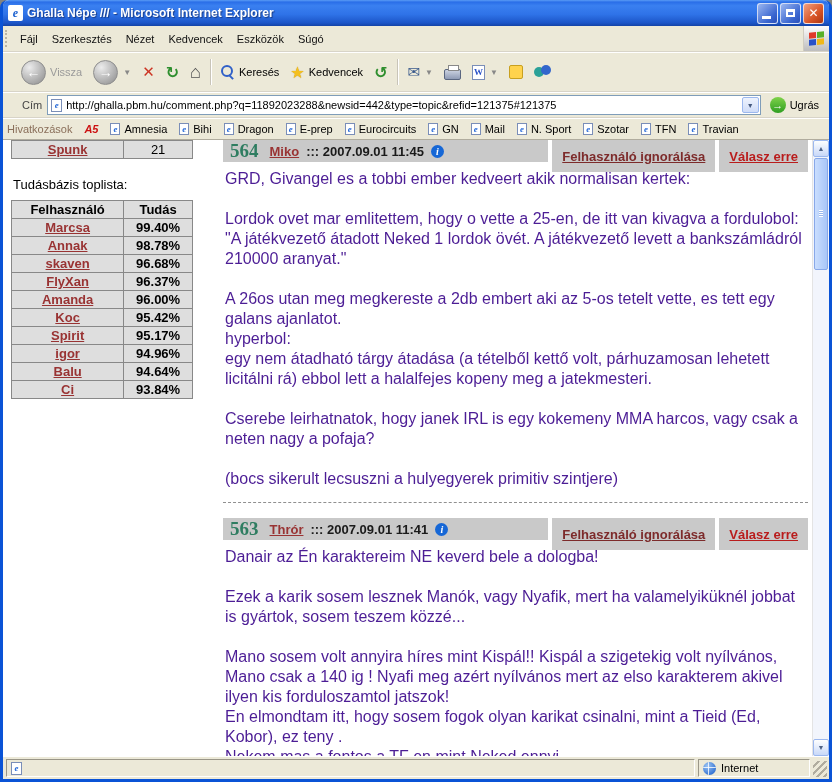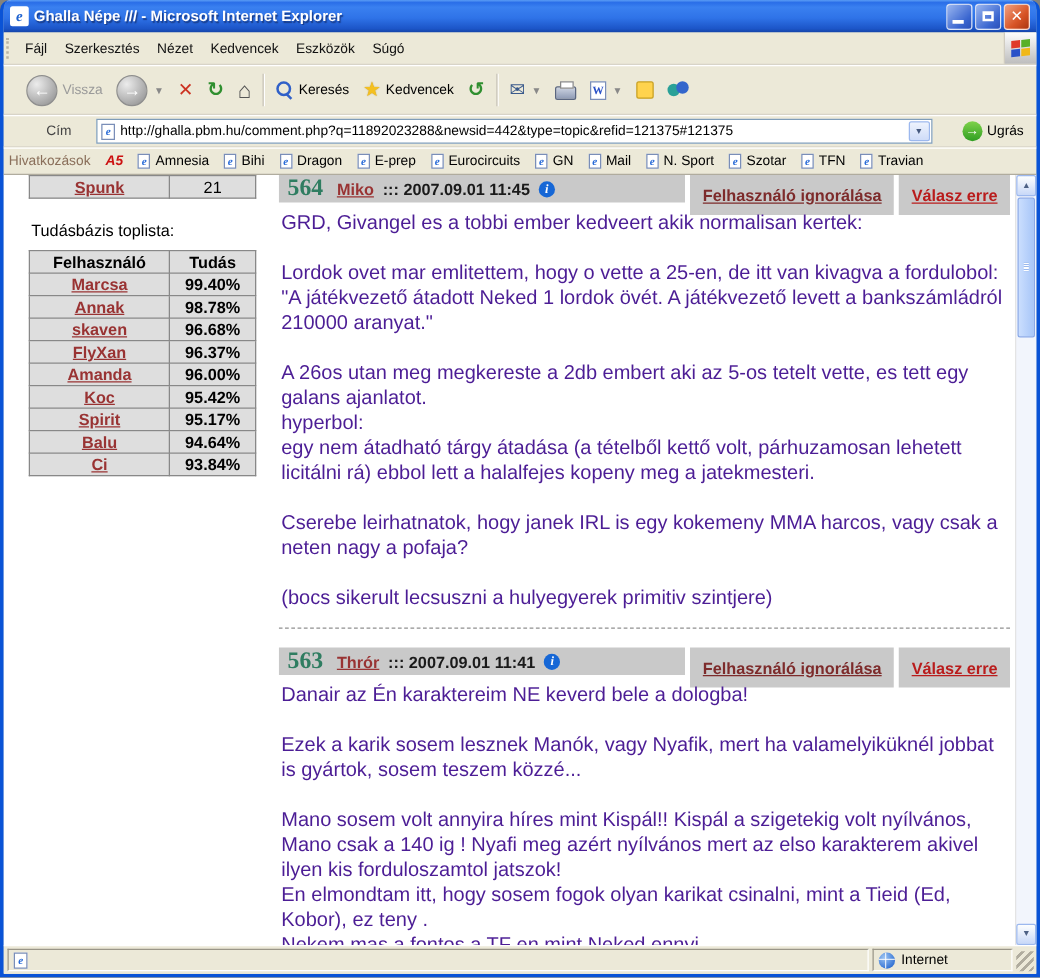--- a/index.html
+++ b/index.html
@@ -62,21 +62,21 @@
     background:#fff; border:1px solid #888; }
   .icon-wdoc { width:13px; height:15px; background:#fff; border:1px solid #7a8eb8; color:#2a52c8;
     font:bold 9px "Liberation Serif",serif; display:flex; align-items:center; justify-content:center; }
   .icon-note { width:14px; height:14px; background:#ffd34d; border:1px solid #c8a020; border-radius:2px; }
   .icon-msgr { width:17px; height:14px; position:relative; display:inline-block; }
   .icon-msgr::before { content:""; position:absolute; left:0; top:2px; width:10px; height:10px; border-radius:50%; background:#2aa198; }
   .icon-msgr::after { content:""; position:absolute; right:0; top:0; width:10px; height:10px; border-radius:50%; background:#3366cc; }
 
   
   .addressbar { height:26px; flex:none; display:flex; align-items:center; background:#ECE9D8;
-    border-top:1px solid #fff; border-bottom:1px solid #d8d4c8; padding:0 4px; gap:18px; font-size:11px; }
+    border-top:1px solid #fff; border-bottom:1px solid #d8d4c8; padding:0 4px; gap:3px; font-size:11px; }
   .addr-label { color:#444; padding:0 2px; }
   .addr-field { flex:1; height:20px; background:#fff; border:1px solid #7f9db9; display:flex;
     align-items:center; padding:1px 1px 1px 3px; gap:4px; min-width:0; }
   .fav { width:11px; height:13px; flex:none; background:#fff; border:1px solid #7a8eb8; color:#2a6cd8;
     display:flex; align-items:center; justify-content:center; }
   .fav::before { content:"e"; font:italic bold 9px "Liberation Serif",serif; }
   .addr-url { flex:1; white-space:nowrap; overflow:hidden; color:#000; }
   .addr-drop { width:17px; height:16px; flex:none; background:linear-gradient(#eef3fd,#cfdcf8);
     border:1px solid #9cb8ee; border-radius:2px; font-size:7px; color:#44587e;
     display:flex; align-items:center; justify-content:center; }
@@ -87,21 +87,21 @@
   
   .linksbar { height:22px; flex:none; display:flex; align-items:center; background:#ECE9D8;
     border-top:1px solid #fff; border-bottom:1px solid #b0ac9e; padding:0 4px; gap:12px; font-size:11px; overflow:hidden; }
   .links-label { color:#8a6f5a; }
   .link-item { display:flex; align-items:flex-end; gap:4px; color:#000; white-space:nowrap; }
   .link-item .fav { width:10px; height:12px; }
   .a5logo { color:#cc1111; font-weight:bold; font-style:italic; }
 
   
   .content { flex:1; display:flex; background:#fff; overflow:hidden; min-height:0; }
-  .page { flex:1; display:flex; gap:16px; padding:0 0 0 8px; overflow:hidden; min-width:0;margin-left:12px; }
+  .page { flex:1; display:flex; gap:28px; padding:0 0 0 8px; overflow:hidden; min-width:0; }
 
   .sidebar { width:184px; flex:none; font-size:13px; }
   .side-table { border-collapse:collapse; width:182px; }
   .side-table td, .side-table th { border:1px solid #888; background:#dedede; text-align:center; padding:1px 4px; }
   .side-table th { font-weight:bold; }
   .link { color:#993333; font-weight:bold; text-decoration:underline; cursor:pointer; }
   .score { font-weight:bold; color:#000; }
   .toplist-title { margin:18px 0 8px 2px; color:#000; }
 
   .posts { flex:1; min-width:0; padding-right:4px; overflow:hidden; }
@@ -334,20 +334,24 @@
                 <td><span class="link">Amanda</span></td>
                 <td class="score">96.00%</td>
               </tr>
           <tr>
                 <td><span class="link">Koc</span></td>
                 <td class="score">95.42%</td>
               </tr>
           <tr>
                 <td><span class="link">Spirit</span></td>
                 <td class="score">95.17%</td>
+              </tr>
+          <tr>
+                <td><span class="link">igor</span></td>
+                <td class="score">94.96%</td>
               </tr>
           <tr>
                 <td><span class="link">Balu</span></td>
                 <td class="score">94.64%</td>
               </tr>
           <tr>
                 <td><span class="link">Ci</span></td>
                 <td class="score">93.84%</td>
               </tr>
         </tbody>

